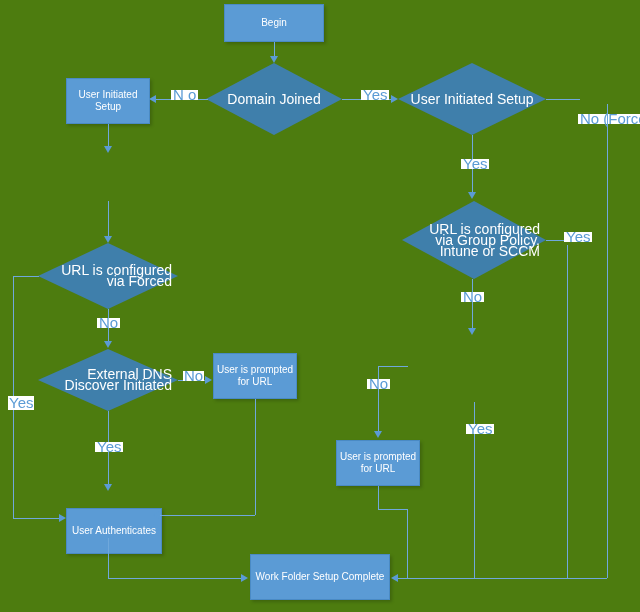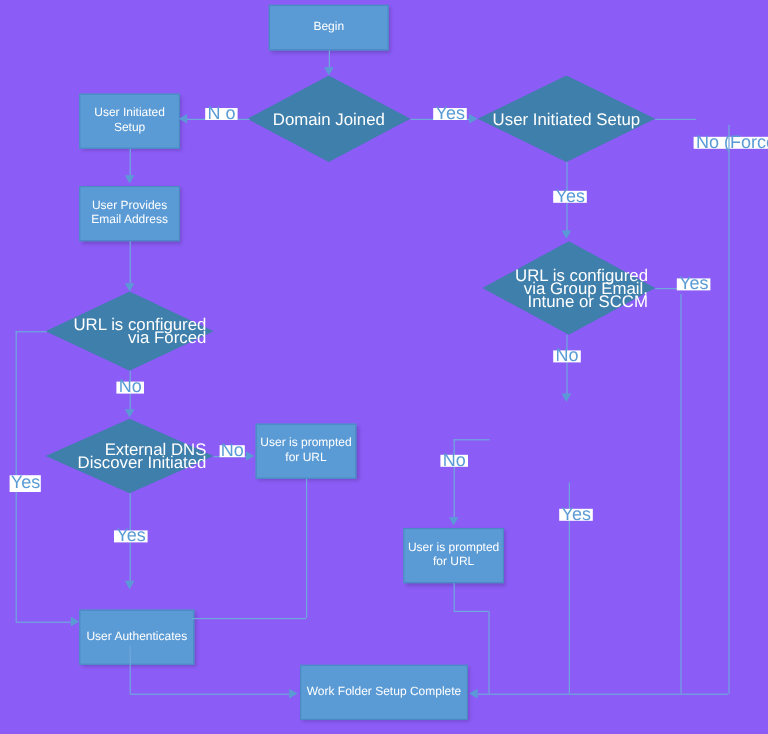--- a/index.html
+++ b/index.html
@@ -1,17 +1,17 @@
 <!DOCTYPE html>
 <html><head>
 <meta charset="utf-8">
 <style>
   html,body{margin:0;padding:0;background:#ffffff;}
   body{font-family:"Liberation Sans",sans-serif;}
-  #canvas{position:relative;width:640px;height:612px;background:#8b5cf6;overflow:hidden;}
+  #canvas{position:relative;width:640px;height:612px;background:#4d7c0f;overflow:hidden;}
   .node{position:absolute;box-sizing:border-box;display:flex;align-items:center;justify-content:center;text-align:center;color:#ffffff;}
   .rect{background:#5b9bd5;border:1px solid #4a8ac4;box-shadow:2px 2px 3px rgba(0,0,0,0.18);font-size:10px;line-height:12px;}
   .diamond{background:transparent;}
   .diamond .dshape{position:absolute;inset:0;}
   .diamond .dlabel{position:relative;z-index:2;font-size:14px;line-height:11px;color:#ffffff;padding:0 6px;text-align:right;}
   .edge{position:absolute;background:#6fa8dc;}
   .edge.h{height:1px;}
   .edge.v{width:1px;}
   .lbl{position:absolute;font-size:15px;color:#5b9bd5;white-space:nowrap;line-height:10px;}
   .arw{position:absolute;width:0;height:0;}
@@ -32,23 +32,20 @@
     <svg class="dshape" viewBox="0 0 136 72" preserveAspectRatio="none">
       <polygon points="68,0 136,36 68,72 0,36" fill="#3f7fab"></polygon>
     </svg>
     <span class="dlabel">Domain Joined</span>
   </div>
 
   <div class="node rect" style="left:66px;top:78px;width:84px;height:46px;">
     <span>User Initiated Setup</span>
   </div>
 
-  <div class="node rect" style="left:66px;top:155px;width:84px;height:46px;">
-    <span>User Provides Email Address</span>
-  </div>
 
   <div class="node diamond" style="left:38px;top:243px;width:140px;height:66px;">
     <svg class="dshape" viewBox="0 0 140 66" preserveAspectRatio="none">
       <polygon points="70,0 140,33 70,66 0,33" fill="#3f7fab"></polygon>
     </svg>
     <span class="dlabel">URL is configured via Forced</span>
   </div>
 
   <div class="node diamond" style="left:38px;top:349px;width:140px;height:62px;">
     <svg class="dshape" viewBox="0 0 140 62" preserveAspectRatio="none">
@@ -69,21 +66,21 @@
     <svg class="dshape" viewBox="0 0 148 72" preserveAspectRatio="none">
       <polygon points="74,0 148,36 74,72 0,36" fill="#3f7fab"></polygon>
     </svg>
     <span class="dlabel">User Initiated Setup</span>
   </div>
 
   <div class="node diamond" style="left:402px;top:201px;width:144px;height:78px;">
     <svg class="dshape" viewBox="0 0 144 78" preserveAspectRatio="none">
       <polygon points="72,0 144,39 72,78 0,39" fill="#3f7fab"></polygon>
     </svg>
-    <span class="dlabel">URL is configured via Group Email, Intune or SCCM</span>
+    <span class="dlabel">URL is configured via Group Policy, Intune or SCCM</span>
   </div>
 
 
   <div class="node rect" style="left:336px;top:440px;width:84px;height:46px;">
     <span>User is prompted for URL</span>
   </div>
 
   <div class="node rect" style="left:250px;top:554px;width:140px;height:46px;">
     <span>Work Folder Setup Complete</span>
   </div>

